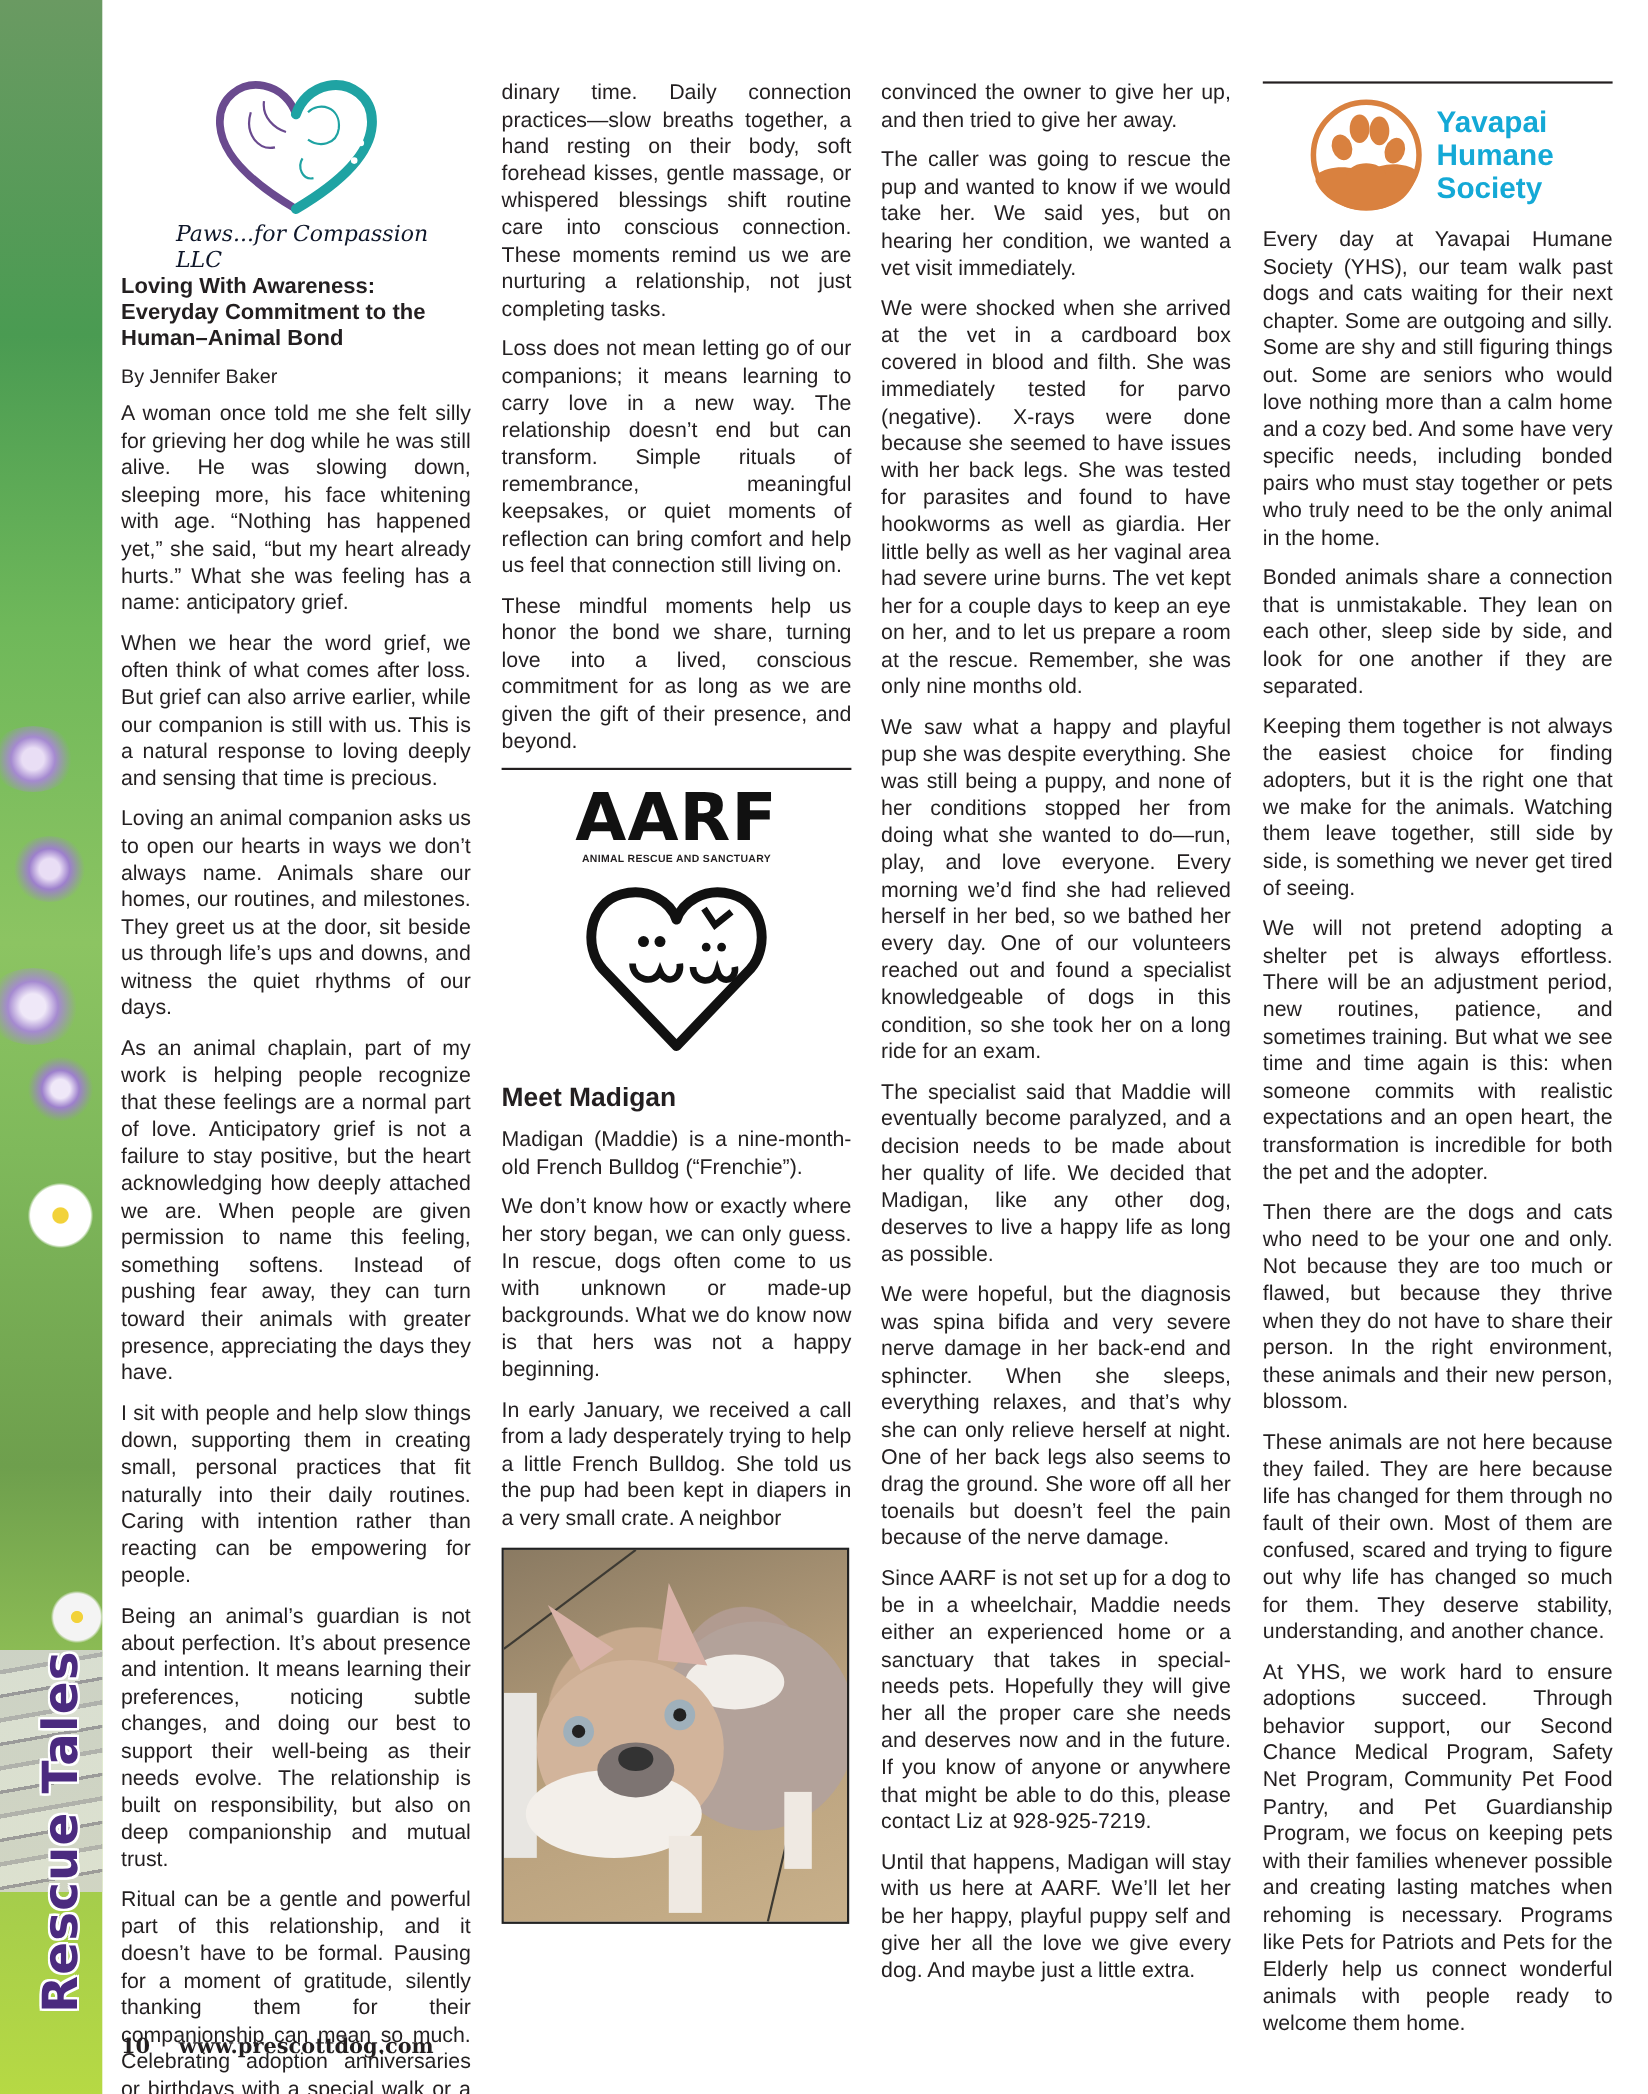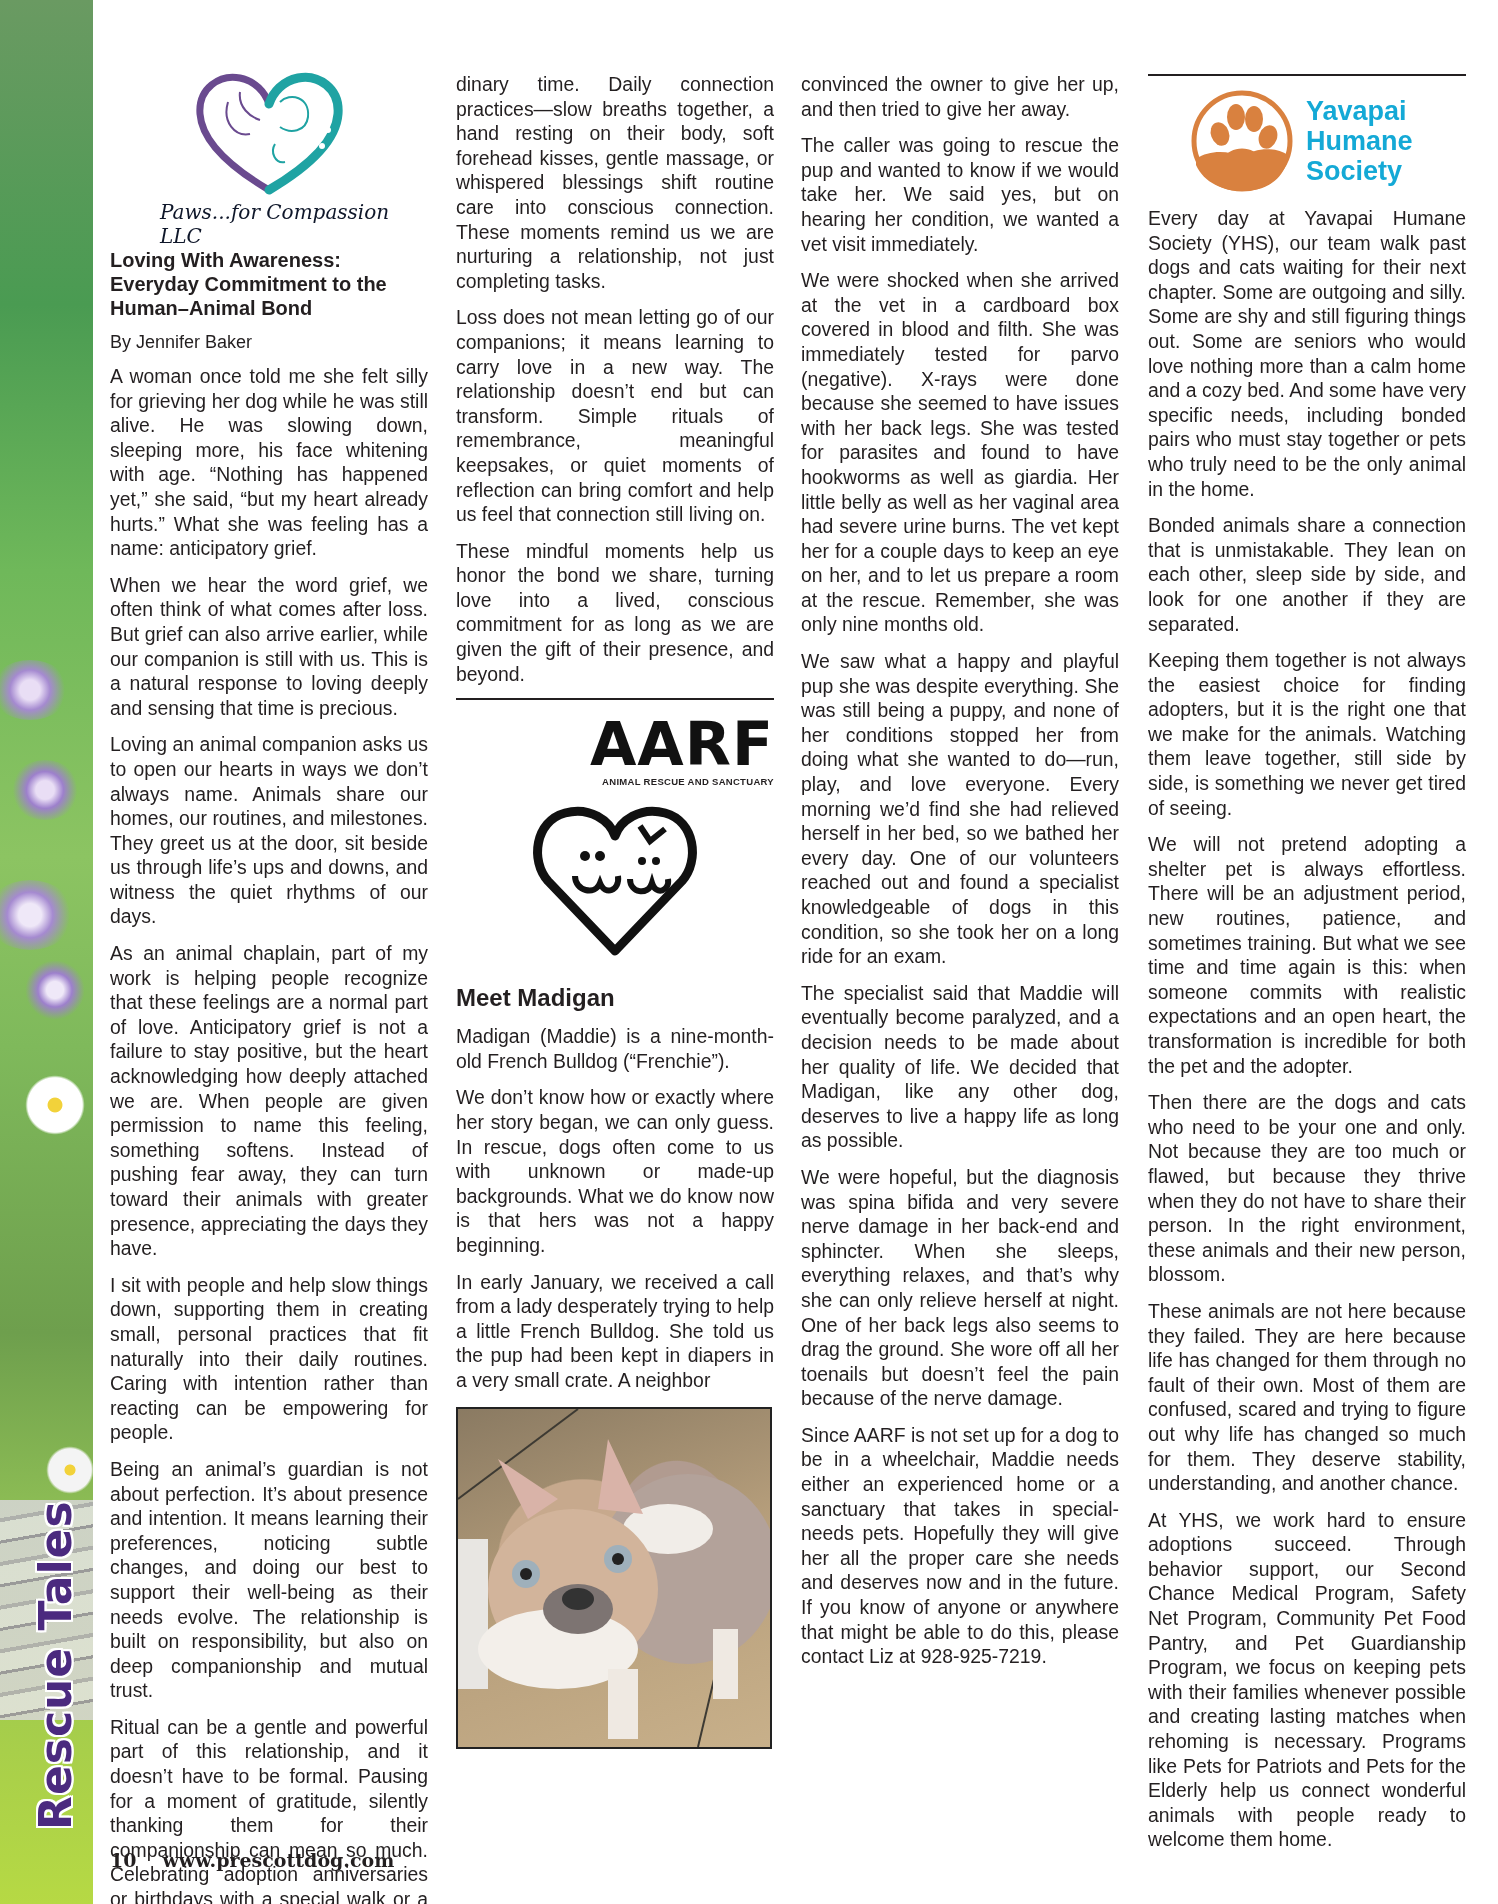--- a/index.html
+++ b/index.html
@@ -13,21 +13,21 @@
     font-family:"DejaVu Sans",sans-serif;font-weight:bold;font-size:44px;color:#4b2a7f;letter-spacing:1px;white-space:nowrap;
     text-shadow:-2px 0 #fff,2px 0 #fff,0 -2px #fff,0 2px #fff,-2px -2px #fff,2px 2px #fff,-2px 2px #fff,2px -2px #fff;}
   .col{position:absolute;top:72px;width:318px;}
   #col1{left:110px;} #col2{left:456px;} #col3{left:801px;} #col4{left:1148px;}
   p.body{margin:0 0 12px 0;font-size:19.4px;line-height:24.6px;text-align:justify;hyphens:manual;}
   h2.head{margin:6px 0 10px 0;font-size:20px;line-height:24px;font-weight:bold;}
   .byline{font-size:18px;line-height:24px;margin:0 0 10px 0;}
   .rule{height:0;border-top:2.5px solid #231f20;margin:6px 0 14px 0;}
   .logo-paws{height:170px;position:relative;}
   .logo-paws .script{position:absolute;left:50px;top:128px;font-family:"DejaVu Serif",serif;font-style:italic;font-size:20px;color:#0f172a;}
-  .aarf{text-align:right;height:270px;position:relative;}
+  .aarf{text-align:center;height:270px;position:relative;}
   .aarf .big{font-family:"DejaVu Sans",sans-serif;font-weight:bold;font-size:60px;letter-spacing:1px;line-height:60px;color:#111;}
   .aarf .sub{font-weight:bold;font-size:9.5px;letter-spacing:.3px;margin-top:2px;}
   .aarf svg{display:block;margin:4px auto 0;}
   .meet{font-weight:bold;font-size:24px;margin:0 0 12px 0;}
   .photo{width:316px;height:342px;border:2px solid #222;box-sizing:border-box;margin-top:14px;
     background:radial-gradient(ellipse 45% 40% at 40% 45%,#c7a98d 0 60%,transparent 61%),
       radial-gradient(ellipse 30% 35% at 70% 40%,#b19b90 0 70%,transparent 71%),
       linear-gradient(160deg,#8a7a62,#b79f7c 50%,#c8b08a);position:relative;overflow:hidden;}
   .yhs{display:flex;align-items:center;height:118px;margin-bottom:6px;}
   .yhs .names{color:#14a9d6;font-weight:bold;font-size:27px;line-height:30px;margin-left:12px;}
@@ -120,20 +120,21 @@
 </div>
 
 <div class="col" id="col3">
   <p class="body">convinced the owner to give her up, and then tried to give her away.</p>
   <p class="body">The caller was going to rescue the pup and wanted to know if we would take her. We said yes, but on hearing her condition, we wanted a vet visit immediately.</p>
   <p class="body">We were shocked when she arrived at the vet in a cardboard box covered in blood and filth. She was immediately tested for parvo (negative). X-rays were done because she seemed to have issues with her back legs. She was tested for parasites and found to have hookworms as well as giardia. Her little belly as well as her vaginal area had severe urine burns. The vet kept her for a couple days to keep an eye on her, and to let us prepare a room at the rescue. Remember, she was only nine months old.</p>
   <p class="body">We saw what a happy and playful pup she was despite everything. She was still being a puppy, and none of her conditions stopped her from doing what she wanted to do—run, play, and love everyone. Every morning we’d find she had relieved herself in her bed, so we bathed her every day. One of our volunteers reached out and found a specialist knowledgeable of dogs in this condition, so she took her on a long ride for an exam.</p>
   <p class="body">The specialist said that Maddie will eventually become paralyzed, and a decision needs to be made about her quality of life. We decided that Madigan, like any other dog, deserves to live a happy life as long as possible.</p>
   <p class="body">We were hopeful, but the diagnosis was spina bifida and very severe nerve damage in her back-end and sphincter. When she sleeps, everything relaxes, and that’s why she can only relieve herself at night. One of her back legs also seems to drag the ground. She wore off all her toenails but doesn’t feel the pain because of the nerve damage.</p>
   <p class="body">Since AARF is not set up for a dog to be in a wheelchair, Maddie needs either an experienced home or a sanctuary that takes in special-needs pets. Hopefully they will give her all the proper care she needs and deserves now and in the future. If you know of anyone or anywhere that might be able to do this, please contact Liz at 928-925-7219.</p>
+  <p class="body">Until that happens, Madigan will stay with us here at AARF. We’ll let her be her happy, playful puppy self and give her all the love we give every dog. And maybe just a little extra.</p>
 </div>
 
 <div class="col" id="col4">
   <div class="rule" style="margin-top:2px;margin-bottom:6px;"></div>
   <div class="yhs">
     <svg width="104" height="104" viewBox="0 0 104 104" style="margin-left:42px;">
       <circle cx="52" cy="52" r="48" fill="none" stroke="#d9813f" stroke-width="5"></circle>
       <path d="M6 70 C20 60 40 62 52 68 C66 58 86 58 98 66 L96 76 C88 96 70 102 52 102 C34 102 14 94 6 76 Z" fill="#d9813f"></path>
       <ellipse cx="30" cy="45" rx="9" ry="12" fill="#d9813f" transform="rotate(-20 30 45)"></ellipse>
       <ellipse cx="46" cy="28" rx="9" ry="13" fill="#d9813f"></ellipse>

